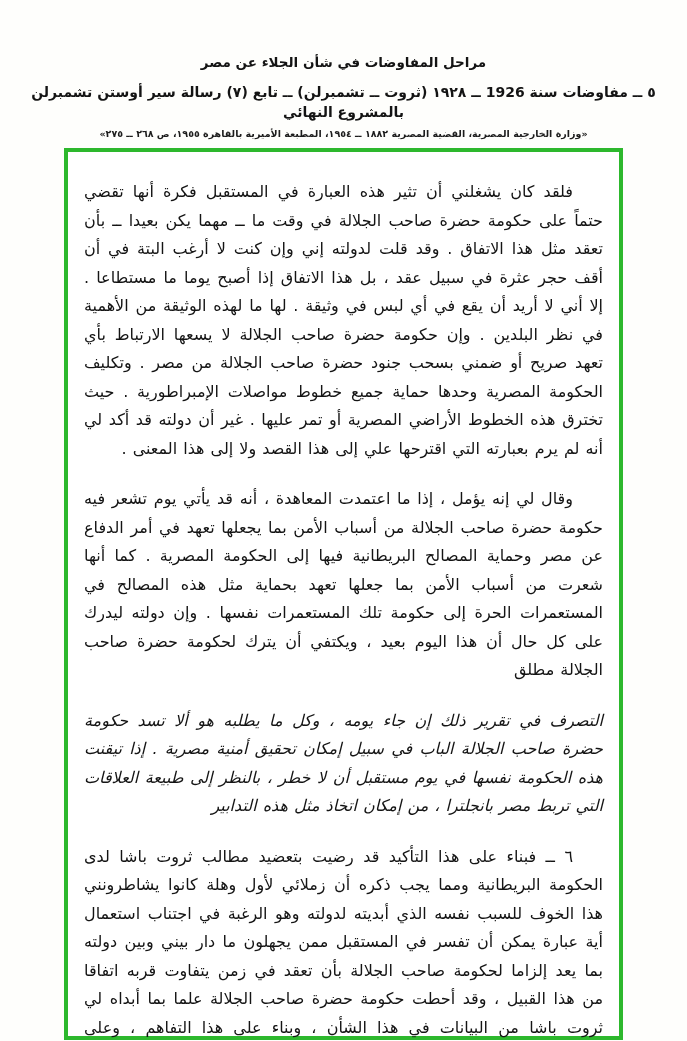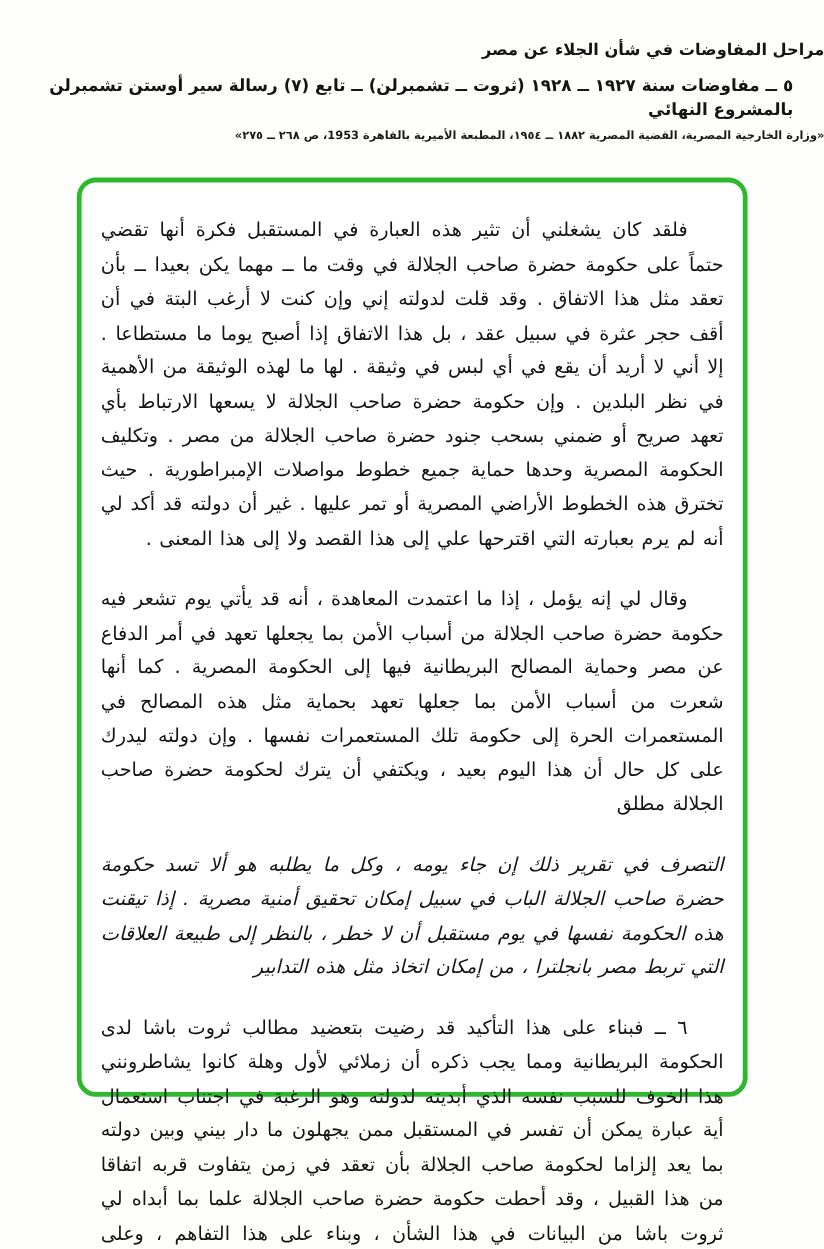--- a/index.html
+++ b/index.html
@@ -4,55 +4,55 @@
 <style>
   html,body{margin:0;padding:0;}
   body{
     width:687px;height:1041px;
     background:#fefefc;
     font-family:"DejaVu Sans",sans-serif;
     color:#141414;
     overflow:hidden;
   }
   .page{width:687px;height:1041px;position:relative;direction:rtl;}
-  .header{padding-top:34px;}
+  .header{padding-top:54px;text-align:center;}
   .title{
     font-weight:bold;font-size:13.5px;letter-spacing:0.5px;
   }
   .subtitle{
     font-weight:bold;font-size:14px;margin-top:12px;
     padding:0 26px;line-height:20px;
   }
   .source{
     font-size:9.5px;font-weight:bold;margin-top:6px;color:#1c1c1c;
   }
   .green-box{
-    position:absolute;top:148px;right:64px;left:64px;height:766px;
-    border:4px solid #2db82d;border-radius:16px;
+    position:absolute;top:148px;right:64px;left:64px;height:892px;
+    border:4px solid #2db82d;border-radius:0;
     padding:26px 16px 0 16px;box-sizing:border-box;
     background:#fff;
   }
   p.body-par{
     font-size:16px;line-height:28.5px;
     text-align:justify;
     margin:0 0 22px 0;
     text-indent:30px;
     word-spacing:1px;
   }
   p.cont{text-indent:0;font-style:italic;}
 </style>
 </head>
 <body>
 
 <div class="page">
 
   <div class="header">
     <div class="title">مراحل المفاوضات في شأن الجلاء عن مصر</div>
-    <div class="subtitle">٥ ــ مفاوضات سنة ١٩٢٧ ــ ١٩٢٨ (ثروت ــ تشمبرلن) ــ تابع (٧) رسالة سير أوستن تشمبرلن بالمشروع النهائي</div>
-    <div class="source">«وزارة الخارجية المصرية، القضية المصرية ١٨٨٢ ــ ١٩٥٤، المطبعة الأميرية بالقاهرة 1953، ص ٢٦٨ ــ ٢٧٥»</div>
+    <div class="subtitle">٥ ــ مفاوضات سنة 1926 ــ ١٩٢٨ (ثروت ــ تشمبرلن) ــ تابع (٧) رسالة سير أوستن تشمبرلن بالمشروع النهائي</div>
+    <div class="source">«وزارة الخارجية المصرية، القضية المصرية ١٨٨٢ ــ ١٩٥٤، المطبعة الأميرية بالقاهرة ١٩٥٥، ص ٢٦٨ ــ ٢٧٥»</div>
   </div>
 
   <div class="green-box">
     <p class="body-par">فلقد كان يشغلني أن تثير هذه العبارة في المستقبل فكرة أنها تقضي حتماً على حكومة حضرة صاحب الجلالة في وقت ما ــ مهما يكن بعيدا ــ بأن تعقد مثل هذا الاتفاق . وقد قلت لدولته إني وإن كنت لا أرغب البتة في أن أقف حجر عثرة في سبيل عقد ، بل هذا الاتفاق إذا أصبح يوما ما مستطاعا . إلا أني لا أريد أن يقع في أي لبس في وثيقة . لها ما لهذه الوثيقة من الأهمية في نظر البلدين . وإن حكومة حضرة صاحب الجلالة لا يسعها الارتباط بأي تعهد صريح أو ضمني بسحب جنود حضرة صاحب الجلالة من مصر . وتكليف الحكومة المصرية وحدها حماية جميع خطوط مواصلات الإمبراطورية . حيث تخترق هذه الخطوط الأراضي المصرية أو تمر عليها . غير أن دولته قد أكد لي أنه لم يرم بعبارته التي اقترحها علي إلى هذا القصد ولا إلى هذا المعنى .</p>
     <p class="body-par">وقال لي إنه يؤمل ، إذا ما اعتمدت المعاهدة ، أنه قد يأتي يوم تشعر فيه حكومة حضرة صاحب الجلالة من أسباب الأمن بما يجعلها تعهد في أمر الدفاع عن مصر وحماية المصالح البريطانية فيها إلى الحكومة المصرية . كما أنها شعرت من أسباب الأمن بما جعلها تعهد بحماية مثل هذه المصالح في المستعمرات الحرة إلى حكومة تلك المستعمرات نفسها . وإن دولته ليدرك على كل حال أن هذا اليوم بعيد ، ويكتفي أن يترك لحكومة حضرة صاحب الجلالة مطلق</p>
     <p class="body-par cont">التصرف في تقرير ذلك إن جاء يومه ، وكل ما يطلبه هو ألا تسد حكومة حضرة صاحب الجلالة الباب في سبيل إمكان تحقيق أمنية مصرية . إذا تيقنت هذه الحكومة نفسها في يوم مستقبل أن لا خطر ، بالنظر إلى طبيعة العلاقات التي تربط مصر بانجلترا ، من إمكان اتخاذ مثل هذه التدابير</p>
     <p class="body-par">٦ ــ فبناء على هذا التأكيد قد رضيت بتعضيد مطالب ثروت باشا لدى الحكومة البريطانية ومما يجب ذكره أن زملائي لأول وهلة كانوا يشاطرونني هذا الخوف للسبب نفسه الذي أبديته لدولته وهو الرغبة في اجتناب استعمال أية عبارة يمكن أن تفسر في المستقبل ممن يجهلون ما دار بيني وبين دولته بما يعد إلزاما لحكومة صاحب الجلالة بأن تعقد في زمن يتفاوت قربه اتفاقا من هذا القبيل ، وقد أحطت حكومة حضرة صاحب الجلالة علما بما أبداه لي ثروت باشا من البيانات في هذا الشأن ، وبناء على هذا التفاهم ، وعلى تأكيدات دولته قبلت حكومة حضرة صاحب الجلالة النص الذي اقترحه .</p>
   </div>
 
 </div>

